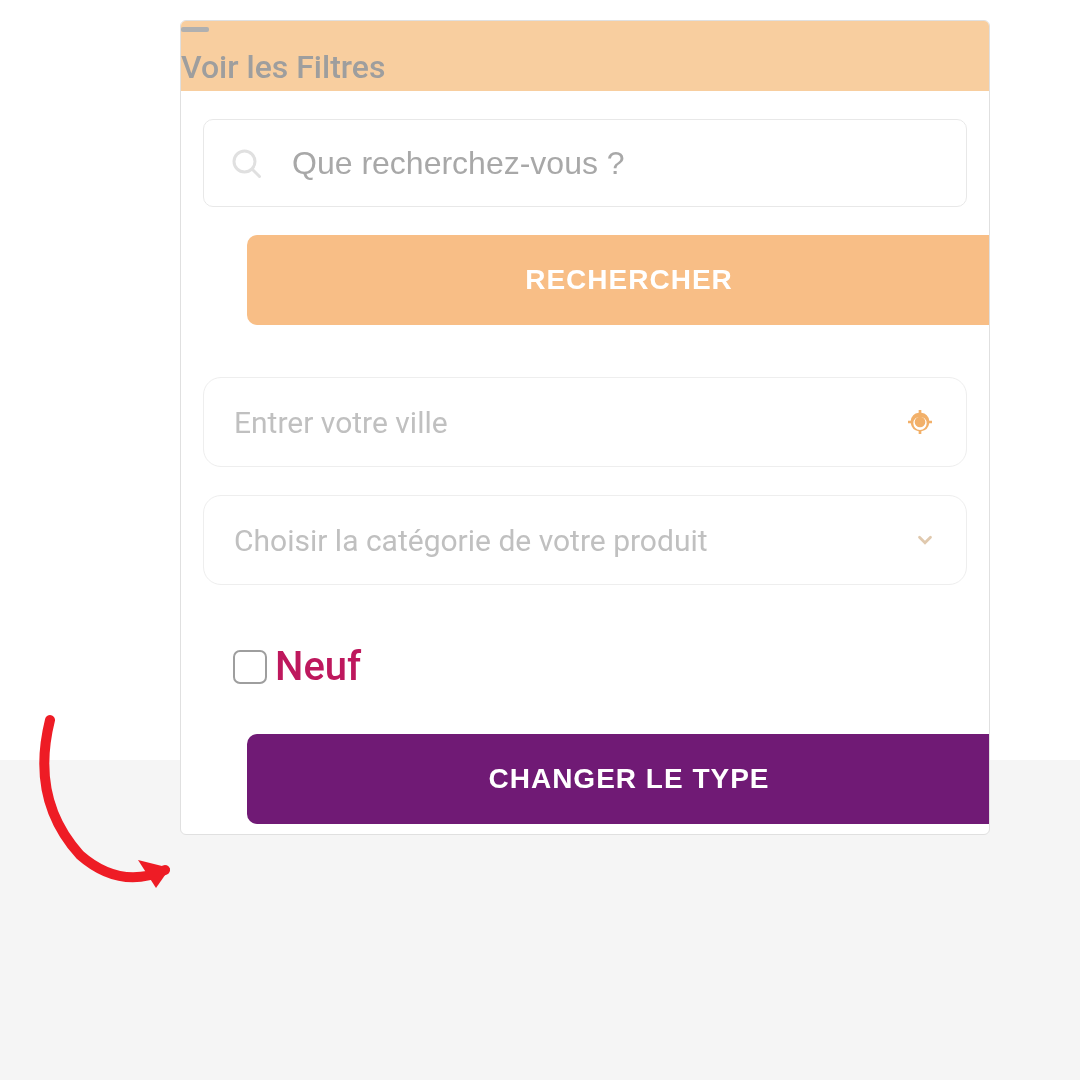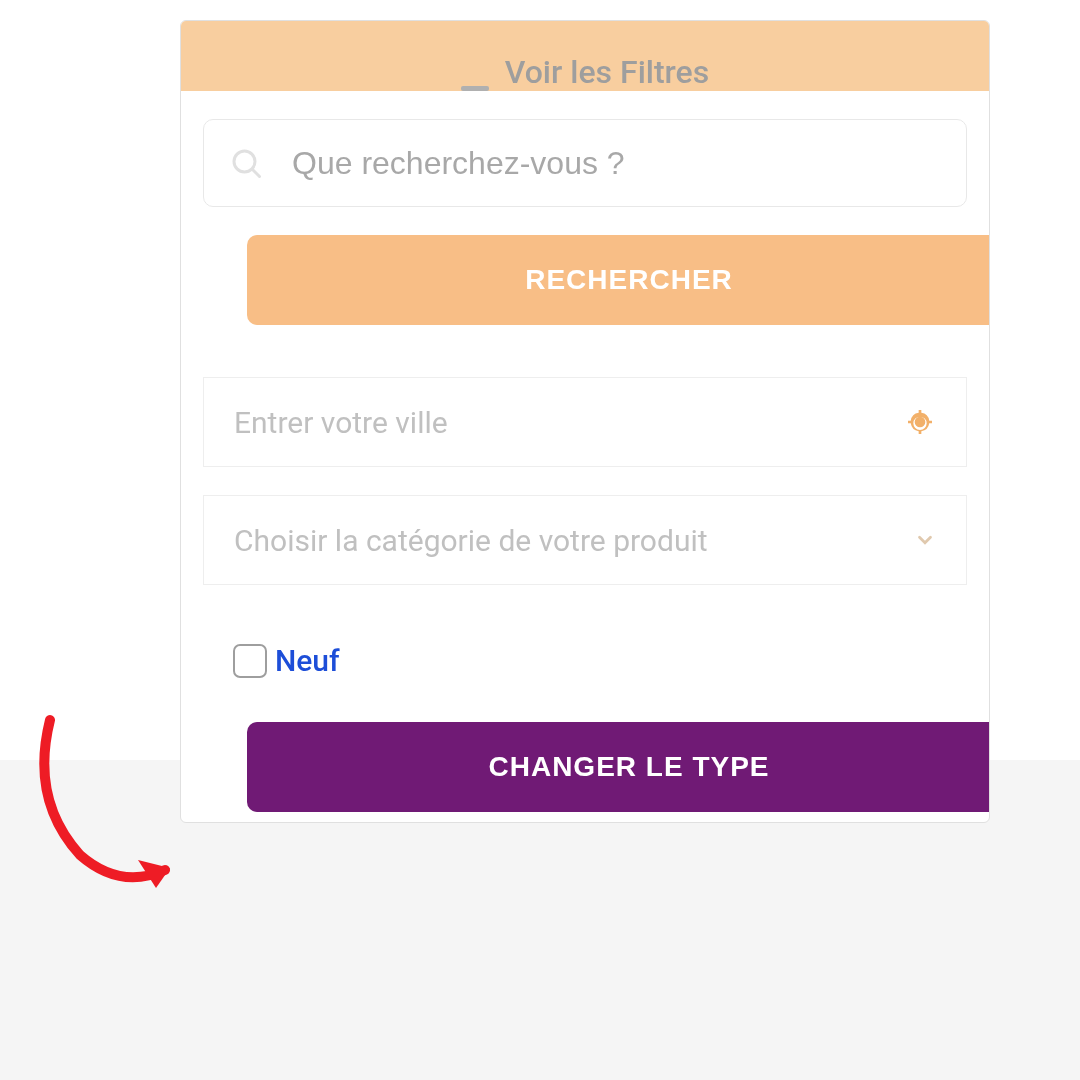--- a/index.html
+++ b/index.html
@@ -27,24 +27,25 @@
       background: #ffffff;
       border: 1px solid #e0e0e0;
       border-radius: 6px;
       z-index: 1;
       overflow: hidden;
     }
     .panel-header {
       background: #f8ce9f;
       height: 70px;
       display: flex;
-      align-items: flex-end;
+      align-items: flex-start;
       justify-content: center;
       gap: 16px;
       cursor: pointer;
+      flex-direction: column;
     }
     .panel-header .minus-icon {
       width: 28px;
       height: 5px;
       background: #b0b0b0;
       border-radius: 2px;
     }
     .panel-header-text {
       color: #9e9e9e;
       font-size: 32px;
@@ -85,21 +86,21 @@
       margin-left: 44px;
     }
     .btn-light { background: #f8be86; }
     .btn-solid { background: #701a75; }
     .gap-28 { height: 28px; }
     .gap-40 { height: 52px; }
     .input-row {
       display: flex;
       align-items: center;
       border: 1px solid #eeeeee;
-      border-radius: 0;
+      border-radius: 18px;
       height: 90px;
       padding: 3px 30px;
       background: #ffffff;
       justify-content: space-between;
     }
     .input-placeholder {
       color: #c0c0c0;
       font-size: 30px;
     }
     .loc-ic { color: #f2b069; display:flex; }
@@ -113,22 +114,22 @@
       cursor: pointer;
     }
     .checkbox-vis {
       width: 34px;
       height: 34px;
       border: 2.5px solid #9e9e9e;
       border-radius: 7px;
       background: #fff;
     }
     .check-label {
-      color: #1d4ed8;
-      font-size: 30px;
+      color: #be185d;
+      font-size: 40px;
       font-weight: 500;
     }
     .arrow {
       position: absolute;
       left: 20px;
       top: 710px;
       z-index: 2;
       pointer-events: none;
     }
   </style>

